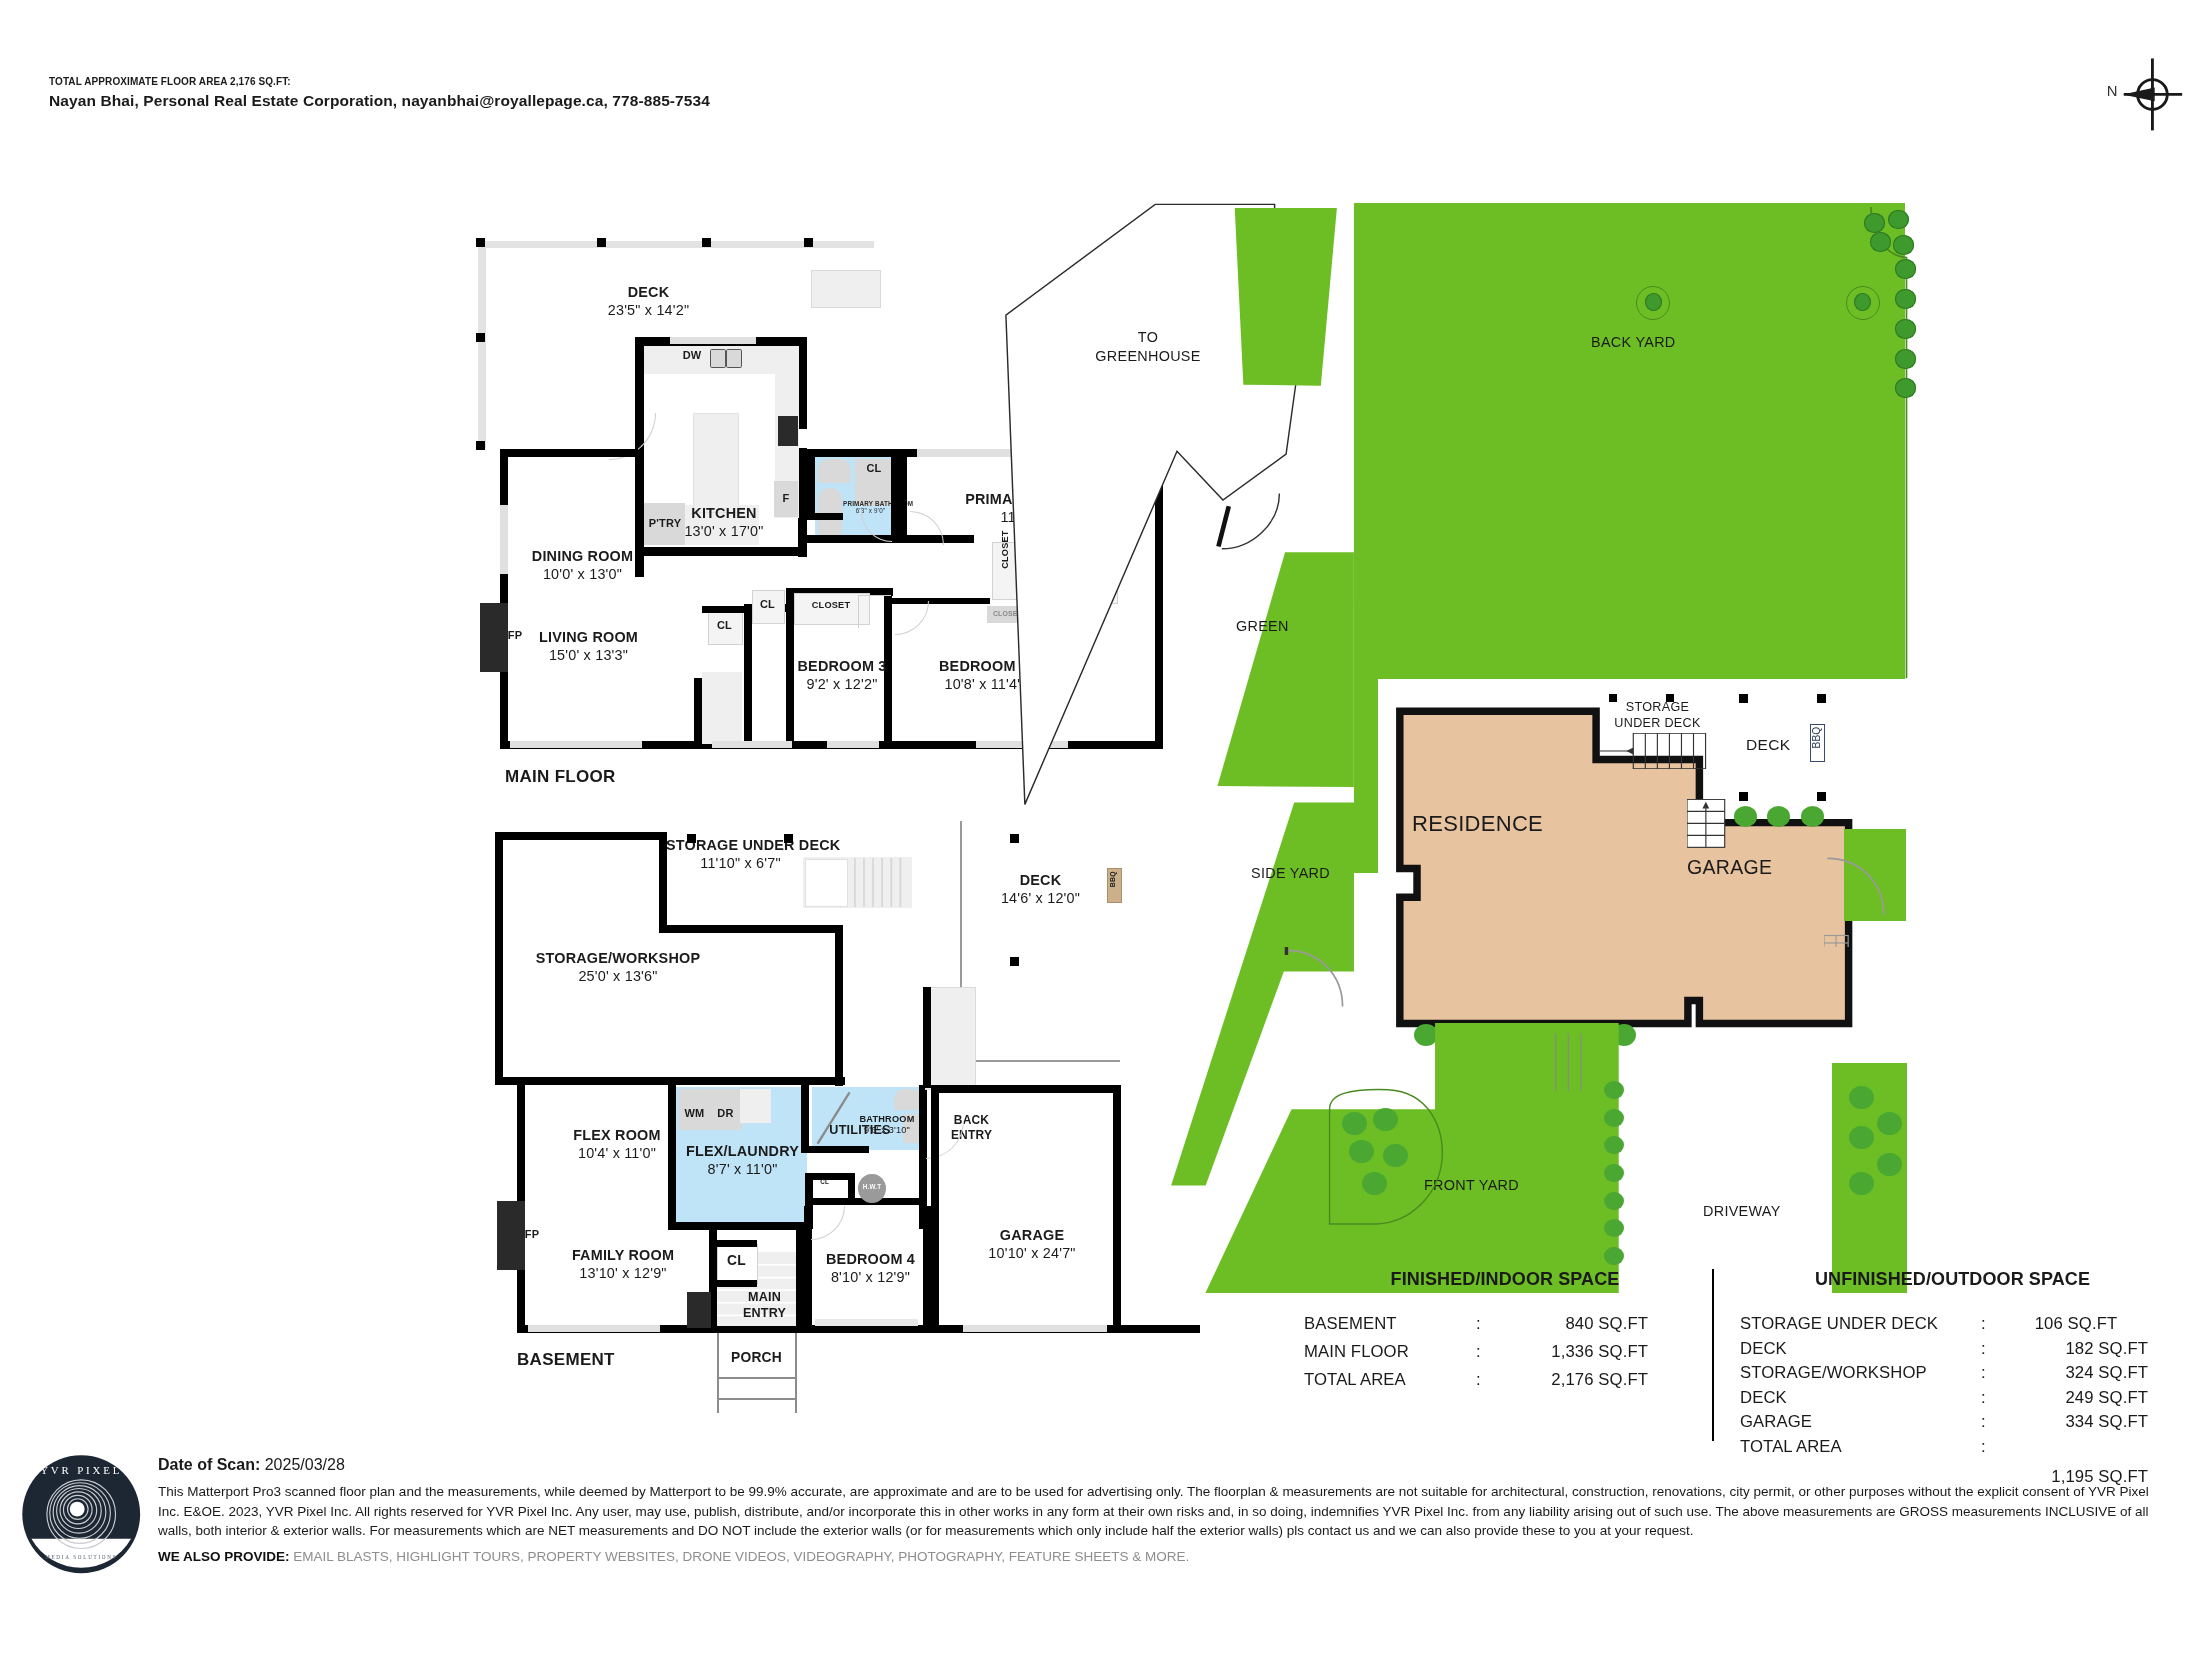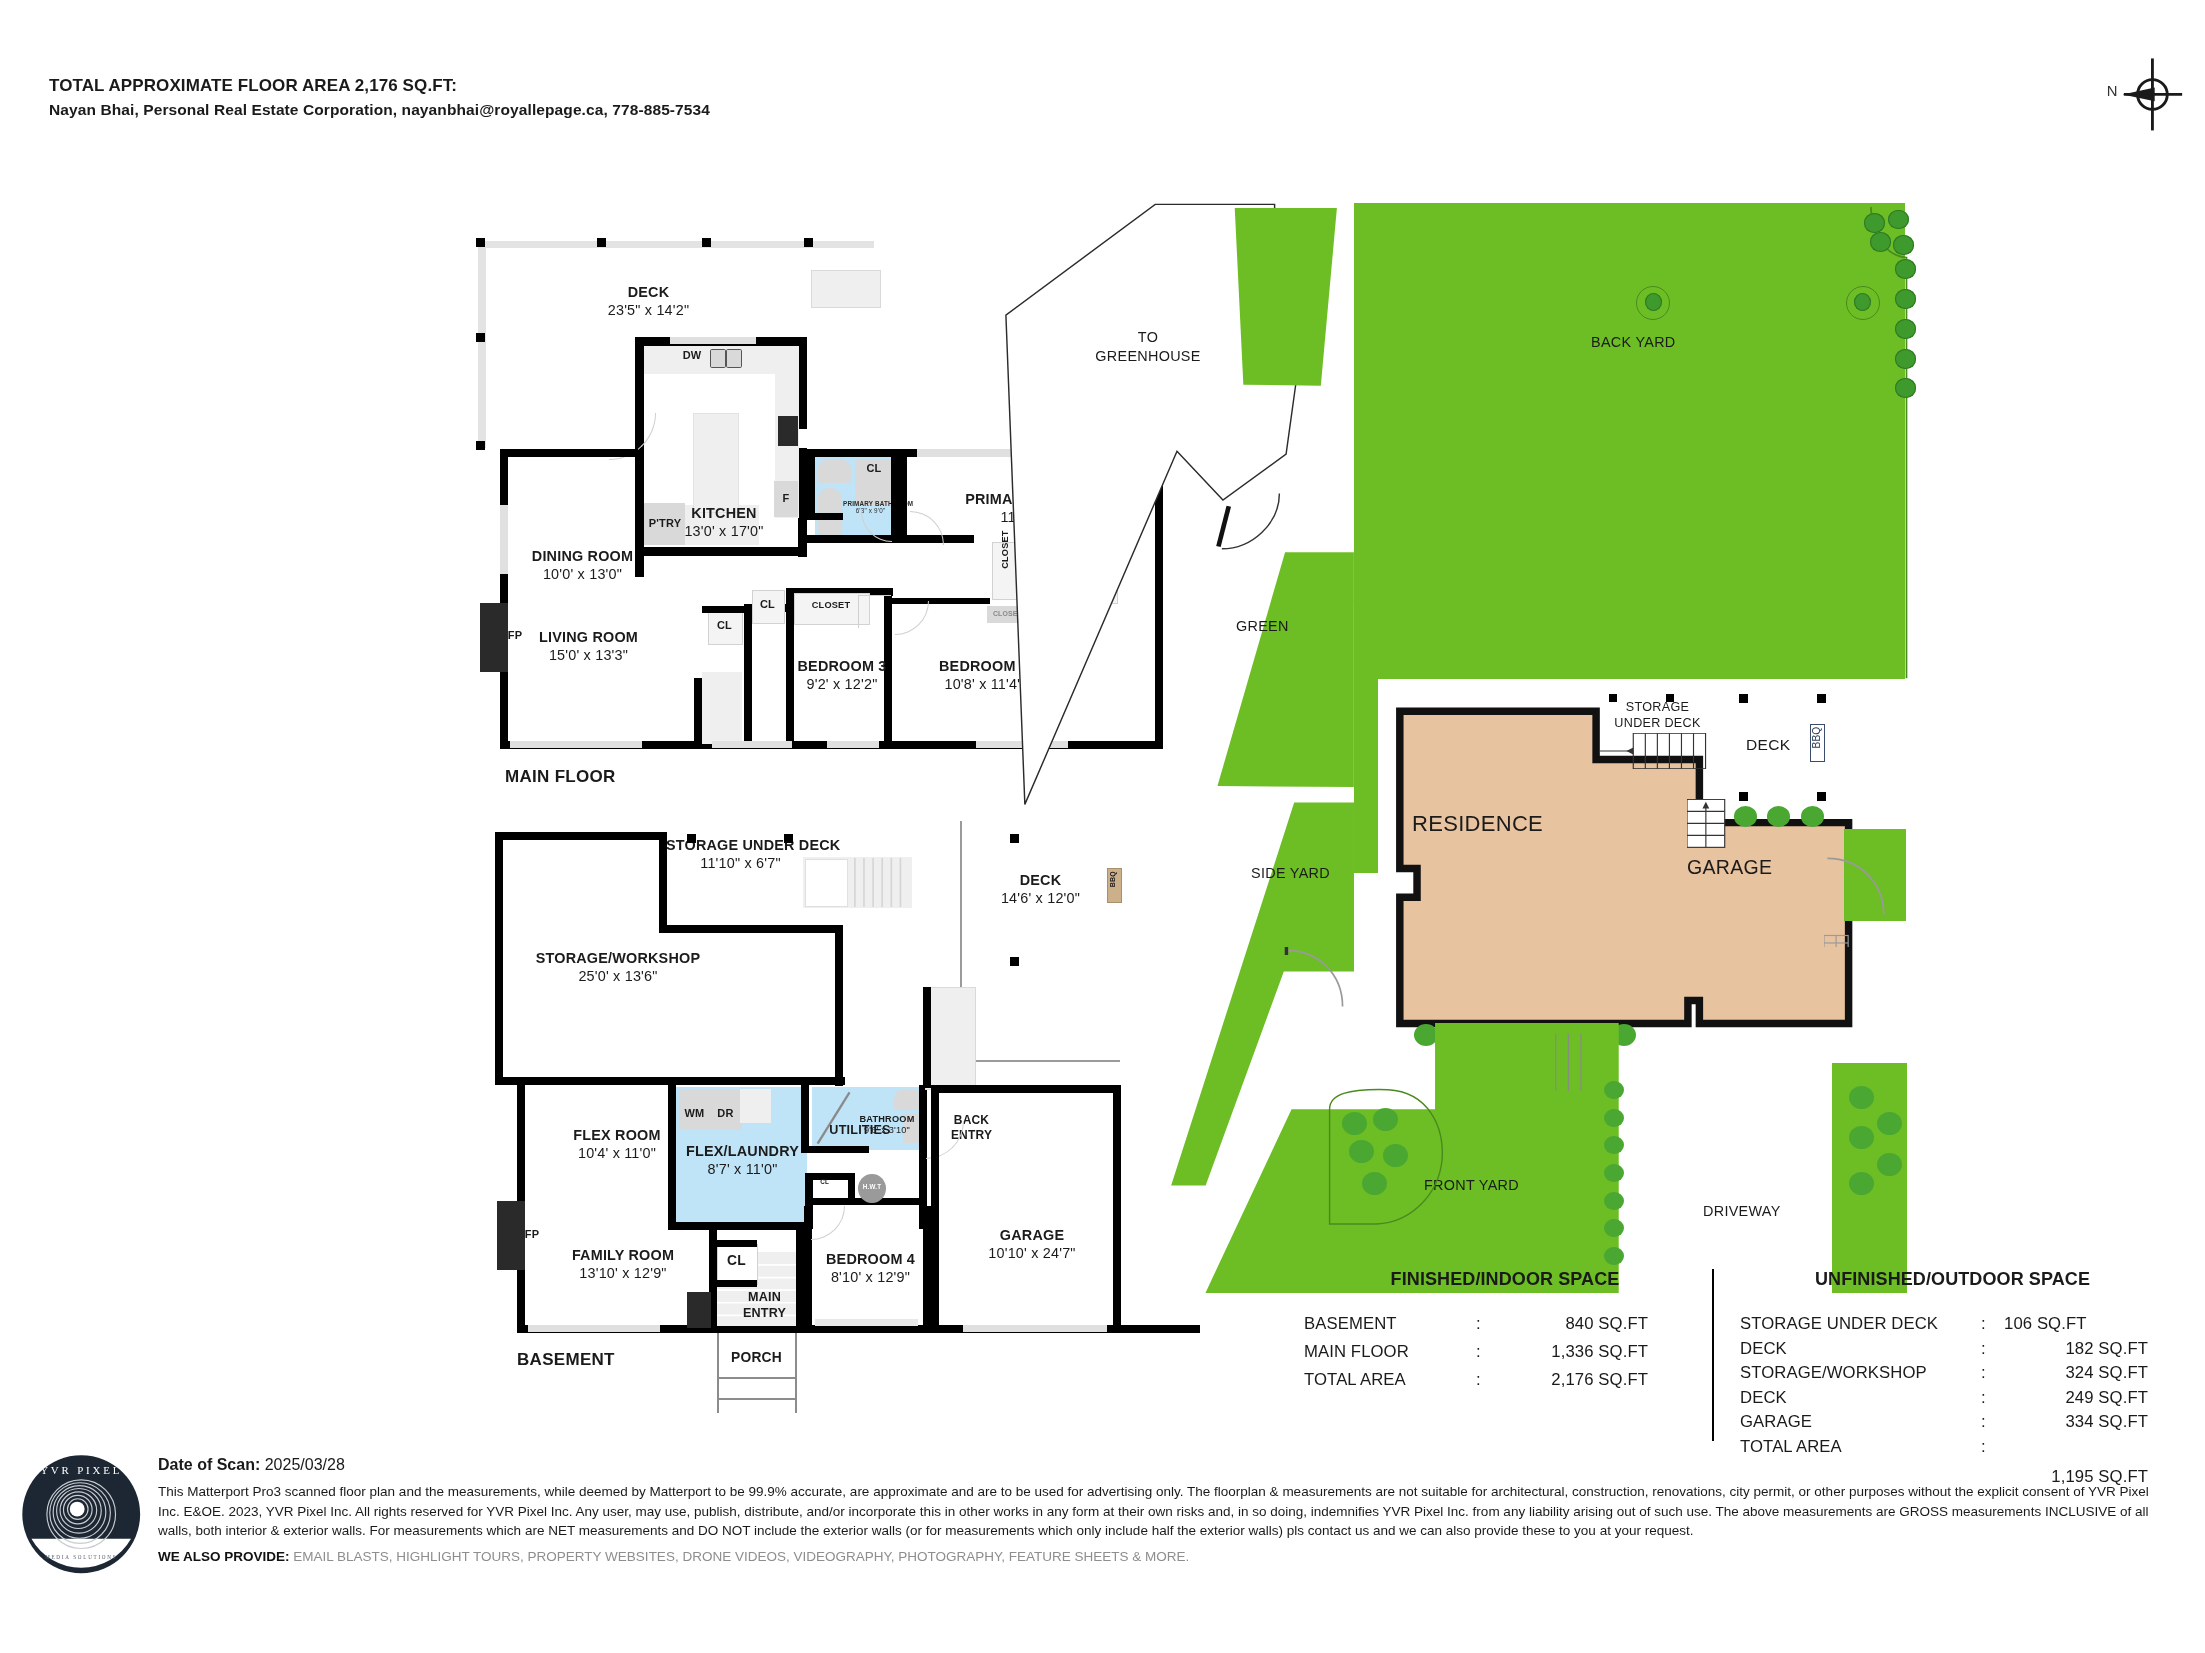--- a/index.html
+++ b/index.html
@@ -5,21 +5,21 @@
   html,body{margin:0;padding:0;}
   body{
     width:2205px;height:1654px;background:#ffffff;
     font-family:"Liberation Sans", sans-serif;
     color:#1a1a1a;position:relative;overflow:hidden;
   }
   .abs{position:absolute;}
   
   #header{left:49px;top:63px;width:1493px;}
   #title{font-size:42px;font-weight:bold;letter-spacing:-0.6px;line-height:1;}
-  #subtitle{font-size:17px;font-weight:bold;margin-top:12.6px;letter-spacing:0.1px;}
+  #subtitle{font-size:10px;font-weight:bold;margin-top:12.6px;letter-spacing:0.1px;}
   #agent{font-size:15.5px;font-weight:bold;margin-top:5.7px;letter-spacing:0.1px;}
 
   
   #compass{left:2102px;top:55px;width:86px;height:80px;}
 
   
   .wall{background:#000;position:absolute;}
   .thinwall{background:#9a9a9a;position:absolute;}
   .lightwall{background:#e3e3e3;position:absolute;}
   .rmlabel{position:absolute;text-align:center;line-height:1.22;
@@ -603,21 +603,21 @@
   </div>
 
   <div class="divider" style="left:408px;top:0;height:172px;"></div>
 
   <div class="abs" style="left:436px;top:0;width:425px;">
     <div class="areahead" style="text-align:center;">UNFINISHED/OUTDOOR SPACE</div>
     <div style="margin-top:24px;">
       <div class="arearow" style="margin-top:4.6px;">
         <span style="width:241px;">STORAGE UNDER DECK</span>
         <span style="width:23px;">:</span>
-        <span style="width:144px;text-align:left;">106 SQ.FT</span>
+        <span style="width:144px;text-align:center;">106 SQ.FT</span>
       </div>
       <div class="arearow" style="margin-top:4.6px;">
         <span style="width:241px;">DECK</span>
         <span style="width:23px;">:</span>
         <span style="width:144px;text-align:right;">182 SQ.FT</span>
       </div>
       <div class="arearow" style="margin-top:4.6px;">
         <span style="width:241px;">STORAGE/WORKSHOP</span>
         <span style="width:23px;">:</span>
         <span style="width:144px;text-align:right;">324 SQ.FT</span>

